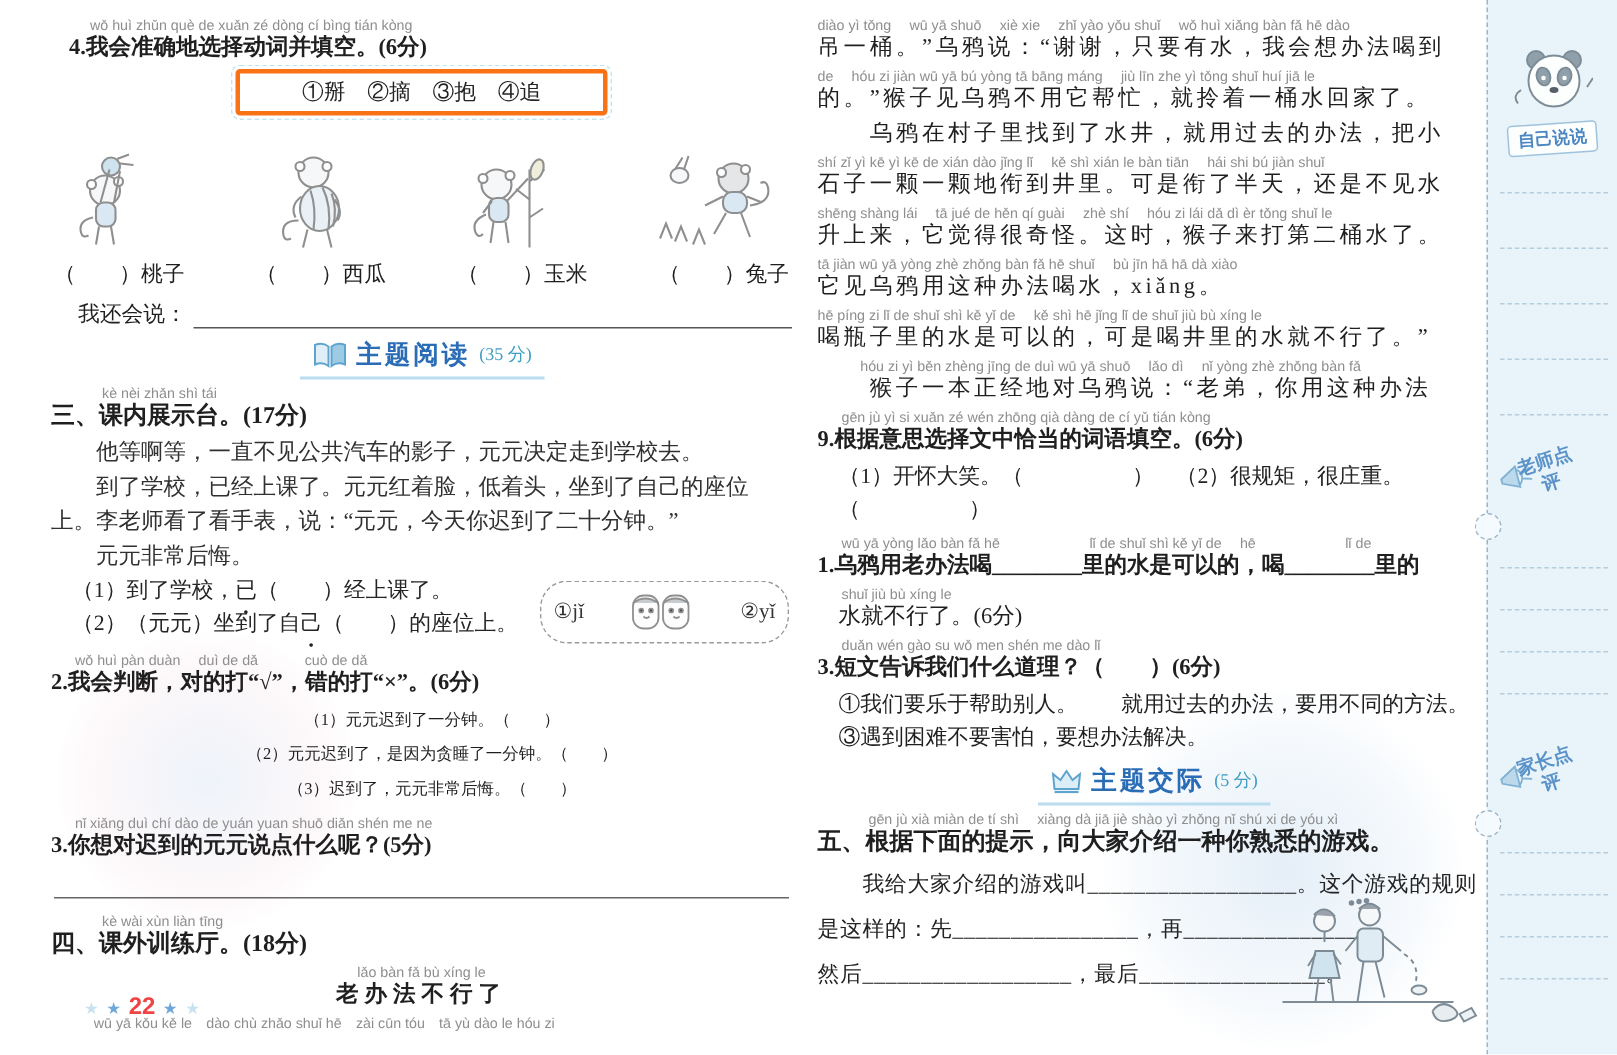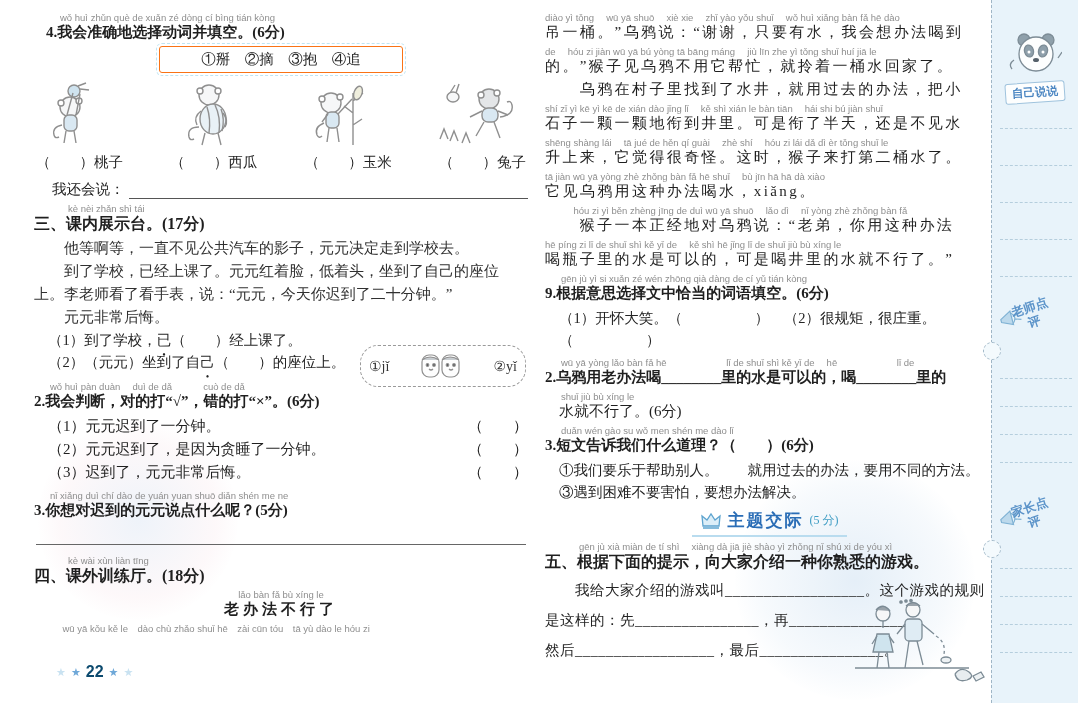--- a/index.html
+++ b/index.html
@@ -21,37 +21,37 @@
   #col-left{position:absolute;left:34px;top:8px;width:494px;}
   #col-right{position:absolute;left:545px;top:8px;width:448px;}
   
   .banner{text-align:center;margin:6px 0 4px;}
   .banner .inner{display:inline-flex;align-items:center;gap:6px;
       border-bottom:2px solid #b9dcef;padding:0 8px 3px;}
   .banner .ttl{font-family:"Liberation Sans","DejaVu Sans",sans-serif;font-weight:700;
       font-size:17px;color:#2a6db6;letter-spacing:2px;}
   .banner .scr{font-size:12px;color:#3f9dc4;}
   
-  .word-box{width:230px;margin:4px auto 6px;text-align:center;border:1px solid #f97316;
+  .word-box{width:230px;margin:4px auto 22px;text-align:center;border:3px solid #f97316;
       outline:1px dashed #bfe4f2;outline-offset:2px;border-radius:3px;
       font-size:14.5px;padding:3px 6px;color:#242424;}
   .monkey-row{display:flex;justify-content:space-between;align-items:flex-end;padding:0 6px;height:72px;}
   .caption-row{display:flex;justify-content:space-between;font-size:14.5px;padding:0 2px;margin-top:2px;}
   .more-line{display:flex;align-items:flex-end;font-size:14.5px;margin:8px 0 0 18px;}
   .fill-rule{flex:1;border-bottom:1px solid #555;height:16px;margin-left:4px;}
   
   .dotted{position:relative;}
   .dotted::after{content:"\2022";position:absolute;left:50%;transform:translateX(-50%);
       bottom:-10px;font-size:10px;color:#222;line-height:6px;}
   
-  .judge-row{display:flex;justify-content:space-between;font-size:15px;line-height:23px;padding-left:14px;}
+  .judge-row{display:flex;justify-content:center;font-size:11px;line-height:23px;padding-left:14px;}
   
   .answer-rule{border-bottom:1px solid #666;height:20px;margin:4px 2px 10px;}
   
-  .choice-badge{position:absolute;right:2px;top:16px;width:148px;height:40px;border:1.5px dashed #9a9a9a;
+  .choice-badge{position:absolute;right:2px;top:4px;width:148px;height:40px;border:1.5px dashed #9a9a9a;
       border-radius:18px;display:flex;align-items:center;justify-content:space-between;
       padding:0 8px;background:#fff;font-size:14px;color:#333;}
   
   #sidebar{position:absolute;right:0;top:0;width:86px;height:703px;background:#e8f3fa;
       border-left:1px dashed #9fb6c6;}
   .dash-line{position:absolute;left:8px;right:6px;border-bottom:1.5px dashed #b5cedd;height:0;}
   .side-label{position:absolute;left:20px;width:40px;text-align:center;
       font-family:"Liberation Sans","DejaVu Sans",sans-serif;font-weight:700;font-size:12.5px;
       color:#5b93c9;transform:rotate(-18deg);line-height:15px;}
   .ornament{position:absolute;left:-9px;width:16px;height:16px;border:1px dashed #9fb6c6;
@@ -62,21 +62,21 @@
       color:#4b86c2;padding:2px 0;transform:rotate(-4deg);}
   
   .wm{position:absolute;border-radius:50%;pointer-events:none;}
   #wm1{left:38px;top:420px;width:200px;height:200px;
       background:radial-gradient(circle,rgba(150,180,220,.16),rgba(230,160,180,.07) 55%,transparent 72%);}
   #wm2{left:735px;top:460px;width:240px;height:240px;
       background:radial-gradient(circle,rgba(110,165,215,.18),rgba(110,165,215,.06) 55%,transparent 72%);}
   
   .pagenum{position:absolute;left:56px;top:663px;display:flex;align-items:center;gap:5px;
       font-family:"Liberation Sans","DejaVu Sans",sans-serif;}
-  .pagenum .num{font-weight:700;font-size:16px;color:#0c4a6e;}
+  .pagenum .num{font-weight:700;font-size:16px;color:#ef4444;}
   .star1{color:#c9e2f1;font-size:11px;} .star2{color:#6fa8d8;font-size:11px;}
   
   .fills{font-size:14.5px;line-height:30px;color:#242424;letter-spacing:.5px;}
   .opts{font-size:14.5px;line-height:22px;padding-left:14px;}
   
   #walk-illu{position:absolute;right:2px;top:590px;}
   svg{display:block;}
 </style>
 </head>
 <body>
@@ -157,20 +157,30 @@
     <span>（　　）西瓜</span>
     <span>（　　）玉米</span>
     <span>（　　）兔子</span>
   </div>
 
   <div class="more-line">
     <span>我还会说：</span>
     <span class="fill-rule"></span>
   </div>
 
+  <div class="banner">
+    <span class="inner">
+      <svg width="24" height="20" viewBox="0 0 24 20">
+        <path d="M2 3 Q7 1 11 4 L11 17 Q7 14 2 16 Z" fill="#dfeef7" stroke="#5ea4cf" stroke-width="1.3"></path>
+        <path d="M22 3 Q17 1 13 4 L13 17 Q17 14 22 16 Z" fill="#9ecbe4" stroke="#5ea4cf" stroke-width="1.3"></path>
+      </svg>
+      <span class="ttl">主题阅读</span>
+      <span class="scr">(35 分)</span>
+    </span>
+  </div>
 
   <div class="ruby sec-title">
     <span class="py" style="padding-left:34px">kè nèi zhǎn shì tái</span>
     <span class="zh">三、课内展示台。(17分)</span>
   </div>
 
   <div class="passage">
     <p>他等啊等，一直不见公共汽车的影子，元元决定走到学校去。</p>
     <p>到了学校，已经上课了。元元红着脸，低着头，坐到了自己的座位上。李老师看了看手表，说：“元元，今天你迟到了二十分钟。”</p>
     <p>元元非常后悔。</p>
@@ -265,38 +275,38 @@
     </div>
     <div class="ruby">
       <span class="py">shēng shàng lái　 tā jué de hěn qí guài　 zhè shí　 hóu zi lái dǎ dì èr tǒng shuǐ le</span>
       <span class="zh">升上来，它觉得很奇怪。这时，猴子来打第二桶水了。</span>
     </div>
     <div class="ruby">
       <span class="py">tā jiàn wū yā yòng zhè zhǒng bàn fǎ hē shuǐ　 bù jīn hā hā dà xiào</span>
       <span class="zh">它见乌鸦用这种办法喝水，xiǎng。</span>
     </div>
     <div class="ruby">
+      <span class="py">hē píng zi lǐ de shuǐ shì kě yǐ de　 kě shì hē jǐng lǐ de shuǐ jiù bù xíng le</span>
+      <span class="zh">喝瓶子里的水是可以的，可是喝井里的水就不行了。”</span>
+    </div>
+    <div class="ruby">
       <span class="py">　　　hóu zi yì běn zhèng jīng de duì wū yā shuō　 lǎo dì　 nǐ yòng zhè zhǒng bàn fǎ</span>
       <span class="zh">　　猴子一本正经地对乌鸦说：“老弟，你用这种办法</span>
-    </div>
-    <div class="ruby">
-      <span class="py">hē píng zi lǐ de shuǐ shì kě yǐ de　 kě shì hē jǐng lǐ de shuǐ jiù bù xíng le</span>
-      <span class="zh">喝瓶子里的水是可以的，可是喝井里的水就不行了。”</span>
     </div>
   </div>
 
   <div class="ruby qline" style="margin-top:4px">
     <span class="py" style="padding-left:16px">gēn jù yì si xuǎn zé wén zhōng qià dàng de cí yǔ tián kòng</span>
     <span class="zh">9.根据意思选择文中恰当的词语填空。(6分)</span>
   </div>
   <div class="item" style="padding-left:14px">（1）开怀大笑。（　　　　　）　（2）很规矩，很庄重。（　　　　　）</div>
 
   <div class="ruby qline" style="margin-top:6px">
     <span class="py" style="padding-left:16px">wū yā yòng lǎo bàn fǎ hē　　　　　　 lǐ de shuǐ shì kě yǐ de　 hē　　　　　　 lǐ de</span>
-    <span class="zh">2.乌鸦用老办法喝________里的水是可以的，喝________里的</span>
+    <span class="zh">1.乌鸦用老办法喝________里的水是可以的，喝________里的</span>
   </div>
   <div class="ruby">
     <span class="py" style="padding-left:16px">shuǐ jiù bù xíng le</span>
     <span class="zh" style="padding-left:14px">水就不行了。(6分)</span>
   </div>
 
   <div class="ruby qline" style="margin-top:4px">
     <span class="py" style="padding-left:16px">duǎn wén gào su wǒ men shén me dào lǐ</span>
     <span class="zh">3.短文告诉我们什么道理？（　　）(6分)</span>
   </div>

